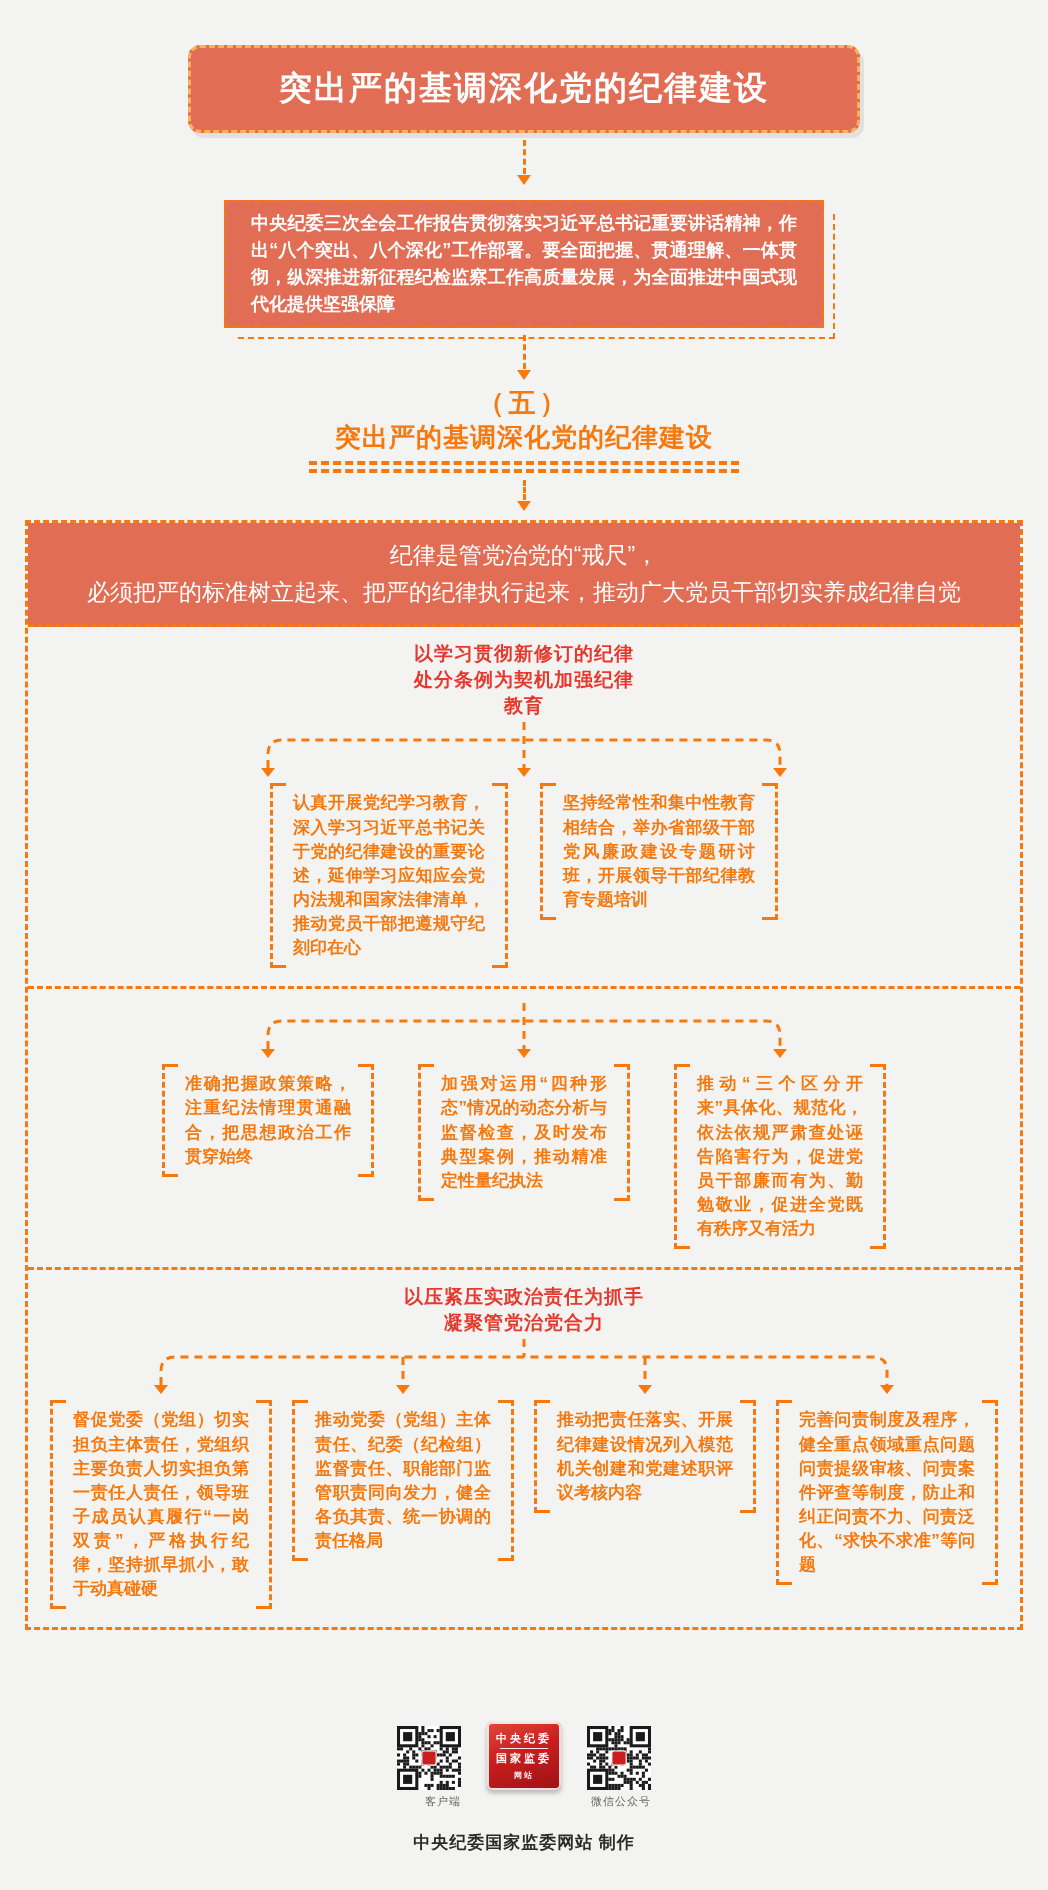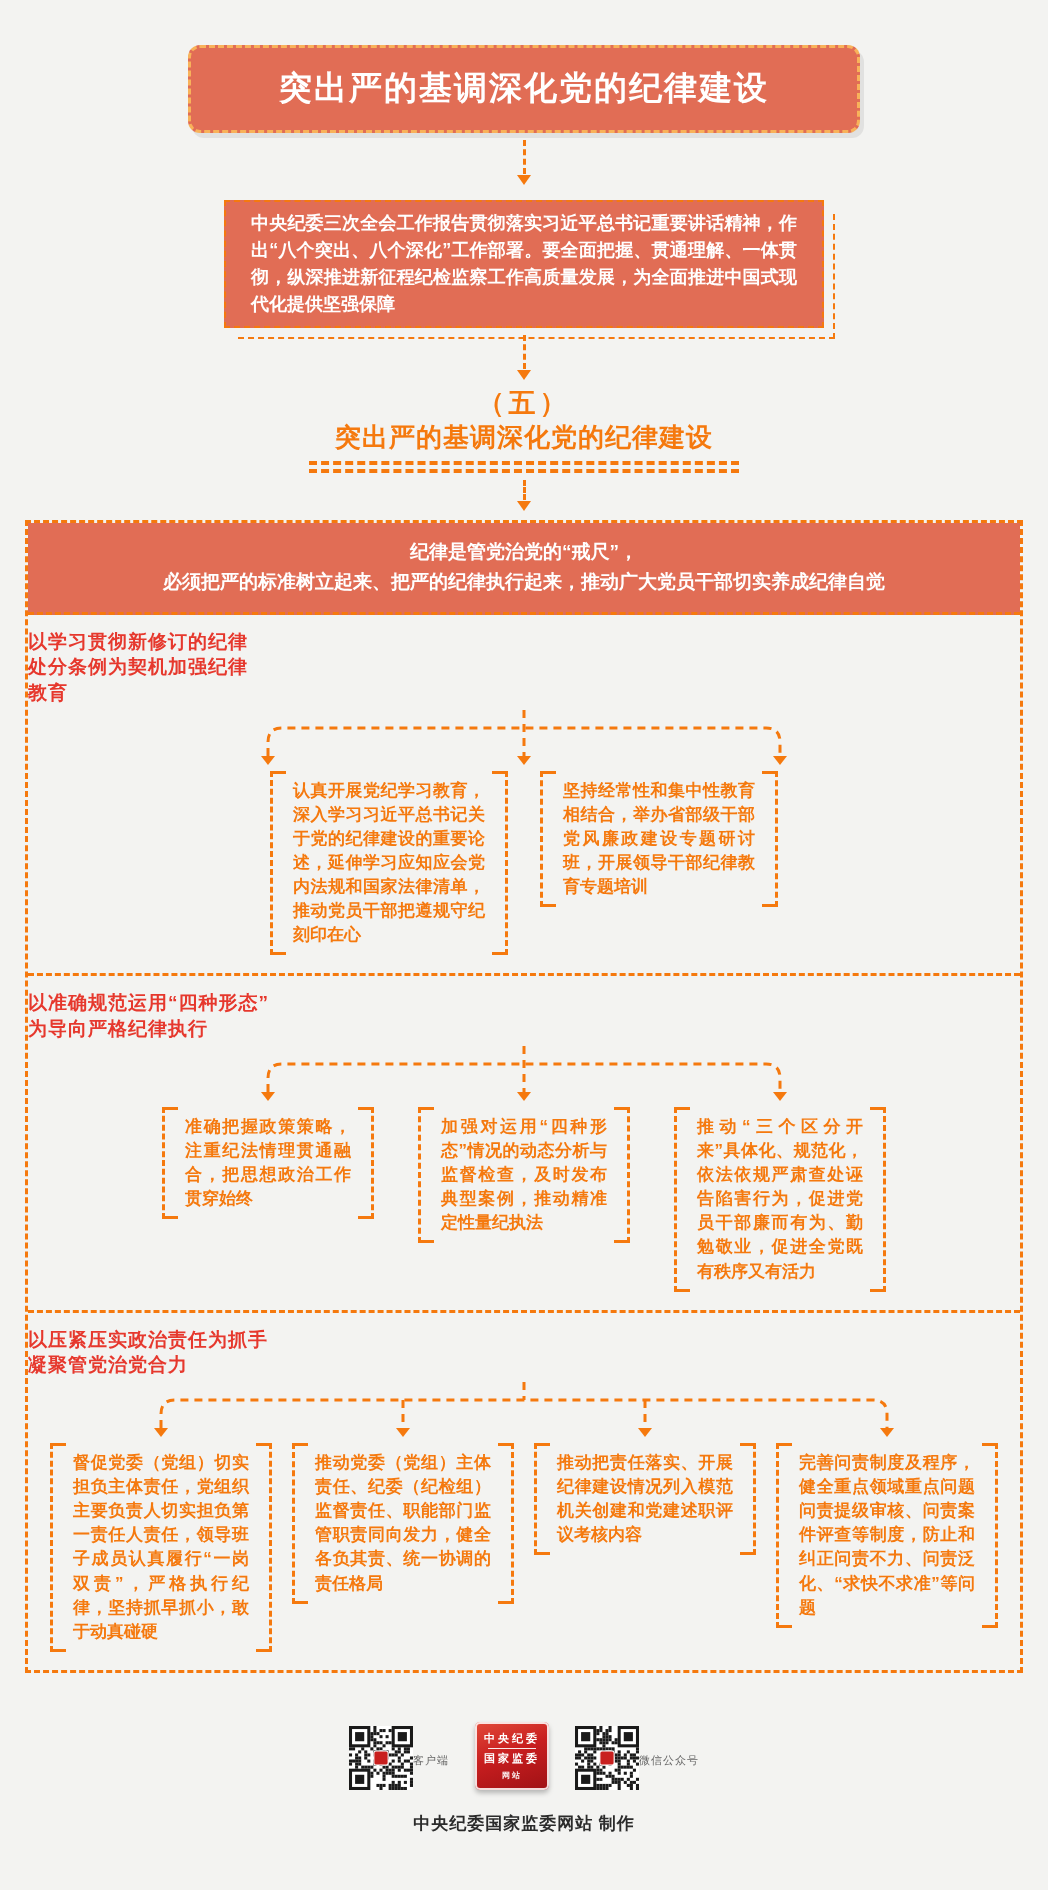--- a/index.html
+++ b/index.html
@@ -41,28 +41,28 @@
   .sec-title{color:#f5790e;font-weight:bold;font-size:26px;letter-spacing:1px;line-height:1.3;}
   .dbl-rule{margin-top:6px;width:430px;height:4px;border-top:4px dashed #f5790e;border-bottom:4px dashed #f5790e;}
 
   
   .panel{
     margin-top:9px;width:998px;box-sizing:border-box;
     border:3px dashed #f5790e;background:transparent;
   }
   .lead{
     background:#e16d55;border-bottom:3px dashed #f5790e;
-    color:#fff;font-weight:bold;font-size:19px;line-height:1.6;
+    color:#fff;font-weight:normal;font-size:23px;line-height:1.6;
     text-align:center;padding:14px 12px;white-space:pre-line;
   }
   .group{padding:14px 0 18px;}
   .group + .group{border-top:3px dashed #f5790e;}
   .g-head{
     margin:0 0 4px;color:#e6382d;font-weight:bold;font-size:19px;
-    line-height:1.35;text-align:left;white-space:pre-line;letter-spacing:1px;
+    line-height:1.35;text-align:center;white-space:pre-line;letter-spacing:1px;
   }
   .connector{display:block;margin:0 auto;}
   .connector .c{stroke:#f5790e;stroke-width:3;fill:none;stroke-dasharray:8 6;}
   .connector .ah{fill:#f5790e;}
 
   .row{display:flex;justify-content:center;align-items:flex-start;margin-top:5px;}
   .row.gap18{gap:32px;}
   .row.gap44{gap:44px;}
   .row.gap20{gap:20px;}
   .fbox{
@@ -78,21 +78,21 @@
   .fbox::after{bottom:0;}
   .fbox p{
     margin:0;color:#f5790e;font-weight:bold;font-size:17px;line-height:1.42;
     text-align:justify;
   }
   .w238{width:238px;} .w212{width:212px;} .w222{width:222px;}
 
   
   .footer{position:absolute;top:1726px;left:0;width:100%;}
   .qr-row{display:flex;justify-content:center;align-items:flex-start;gap:26px;}
-  .qr-item{display:flex;flex-direction:row;align-items:center;}
+  .qr-item{display:flex;flex-direction:column;align-items:flex-end;}
   .qr{width:64px;height:64px;background:#fff;}
   .qr svg{display:block;}
   .qr-label{margin-top:4px;font-size:11px;color:#666;letter-spacing:1px;}
   .app-icon{
     width:74px;height:68px;margin-top:-4px;box-sizing:border-box;
     border-radius:5px;background:linear-gradient(160deg,#e24a39 0%,#c81e1f 45%,#9f1115 100%);
     box-shadow:0 3px 5px rgba(0,0,0,0.25), inset 0 0 0 2px rgba(255,255,255,0.85);
     display:flex;flex-direction:column;align-items:center;justify-content:center;
     color:#fff;font-weight:bold;
   }
@@ -149,22 +149,20 @@
         <div class="fbox w238">
             <p>认真开展党纪学习教育，深入学习习近平总书记关于党的纪律建设的重要论述，延伸学习应知应会党内法规和国家法律清单，推动党员干部把遵规守纪刻印在心</p>
           </div>
         <div class="fbox w238">
             <p>坚持经常性和集中性教育相结合，举办省部级干部党风廉政建设专题研讨班，开展领导干部纪律教育专题培训</p>
           </div>
       </div>
     </section>
 
     <section class="group">
-      <h3 class="g-head">以准确规范运用“四种形态”
-为导向严格纪律执行</h3>
       <svg class="connector" width="992" height="56" viewBox="0 0 992 56">
         <path class="c" d="M496 0 V46"></path>
         <path class="c" d="M240 46 V32 Q240 18 254 18 H738 Q752 18 752 32 V46"></path>
         <polygon class="ah" points="233,46 247,46 240,55"></polygon>
         <polygon class="ah" points="489,46 503,46 496,55"></polygon>
         <polygon class="ah" points="745,46 759,46 752,55"></polygon>
       </svg>
       <div class="row gap44">
         <div class="fbox w212">
             <p>准确把握政策策略，注重纪法情理贯通融合，把思想政治工作贯穿始终</p>

